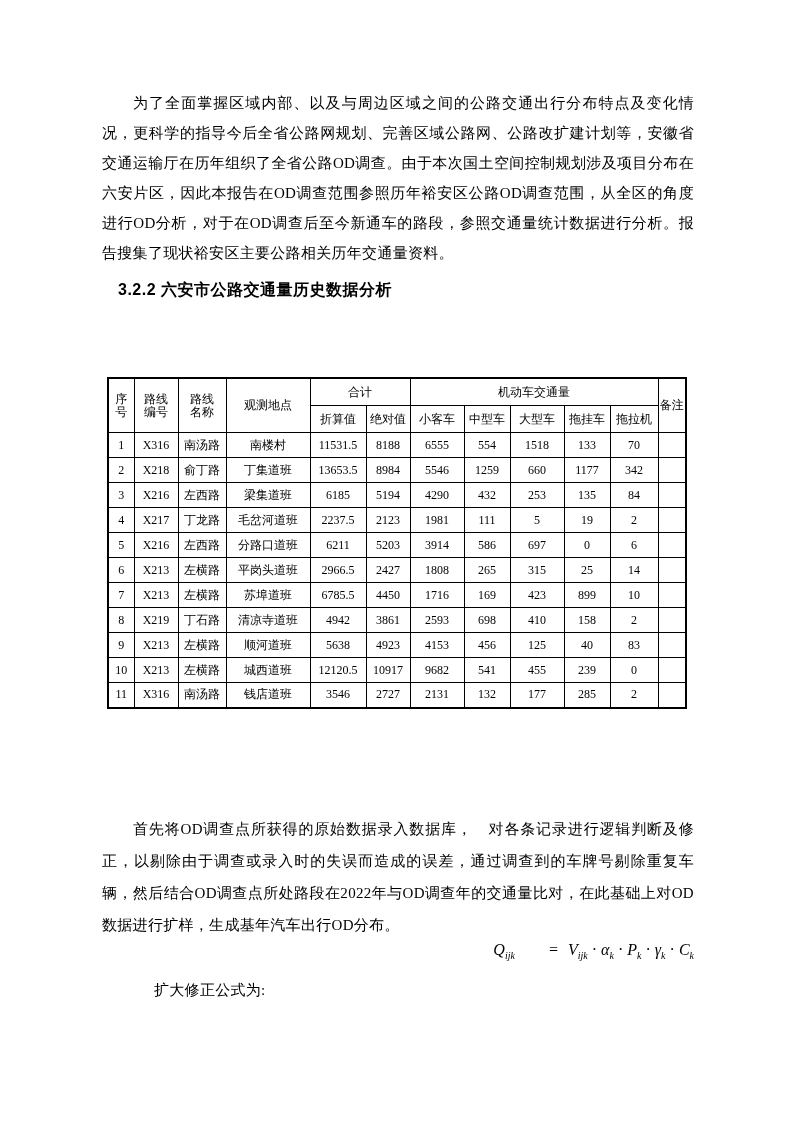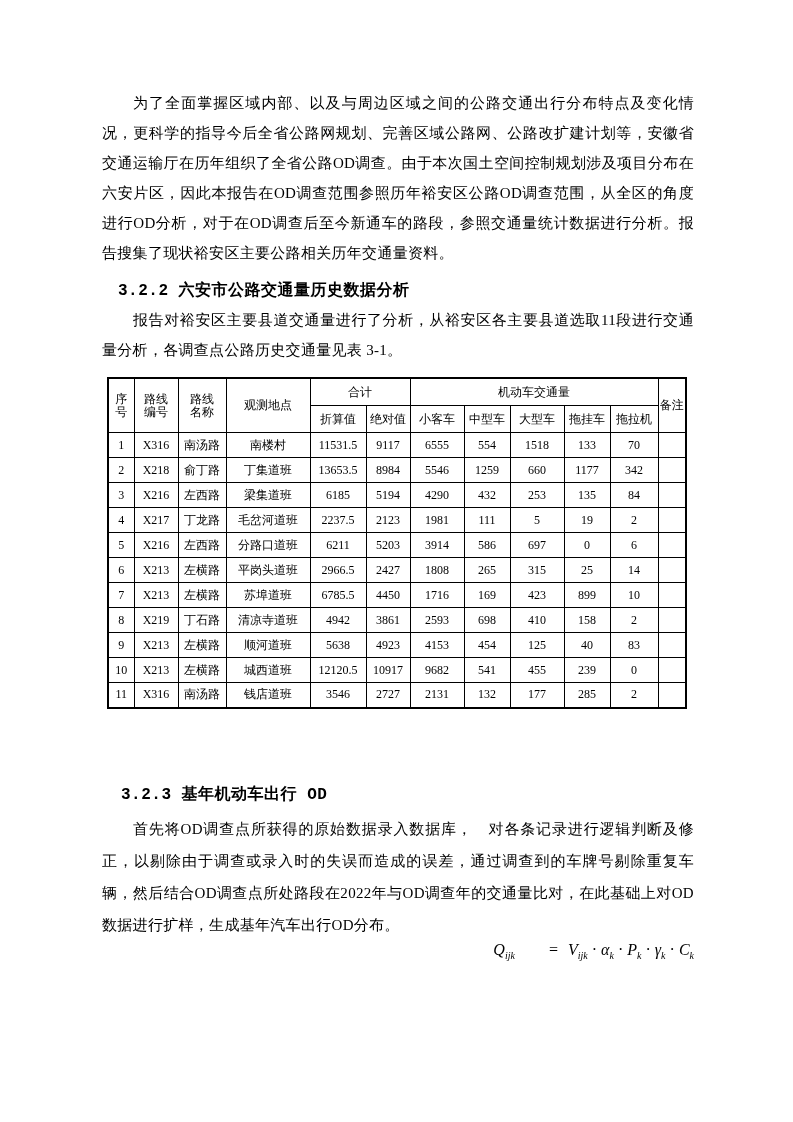--- a/index.html
+++ b/index.html
@@ -9,21 +9,21 @@
     font-family:"Liberation Serif","DejaVu Serif",serif;
   }
   .para {
     position:absolute; left:102px; width:592px; margin:0;
     font-size:15px; line-height:30px; text-align:justify;
     letter-spacing:0.3px;
   }
   .indent { text-indent:31px; }
   .heading {
     position:absolute; margin:0;
-    font-family:Liberation Mono, monospace;
+    font-family:Liberation Sans, sans-serif;
     font-size:16px; font-weight:bold; letter-spacing:0.5px;
   }
   .traffic-table {
     position:absolute; top:377px; left:107px; width:578px;
     border-collapse:collapse; table-layout:fixed;
     border:2px solid #000;
   }
   .traffic-table th, .traffic-table td {
     border:1px solid #000; padding:0;
     font-weight:normal; text-align:center; vertical-align:middle;
@@ -46,21 +46,20 @@
 </style>
 </head>
 <body>
 
 <div class="page">
 
   <p class="para indent" style="top:88px">为了全面掌握区域内部、以及与周边区域之间的公路交通出行分布特点及变化情况，更科学的指导今后全省公路网规划、完善区域公路网、公路改扩建计划等，安徽省交通运输厅在历年组织了全省公路OD调查。由于本次国土空间控制规划涉及项目分布在六安片区，因此本报告在OD调查范围参照历年裕安区公路OD调查范围，从全区的角度进行OD分析，对于在OD调查后至今新通车的路段，参照交通量统计数据进行分析。报告搜集了现状裕安区主要公路相关历年交通量资料。</p>
 
   <h3 class="heading" style="top:280px; left:118px">3.2.2 六安市公路交通量历史数据分析</h3>
 
-  <p class="para indent" style="top:305px">报告对裕安区主要县道交通量进行了分析，从裕安区各主要县道选取11段进行交通量分析，各调查点公路历史交通量见表 3-1。</p>
 
   <table class="traffic-table">
     <colgroup>
       <col style="width:26px">
         <col style="width:44px">
         <col style="width:48px">
       <col style="width:84px">
         <col style="width:56px">
         <col style="width:44px">
       <col style="width:54px">
@@ -93,21 +92,21 @@
         <th>拖拉机</th>
       </tr>
     </thead>
     <tbody>
         <tr>
           <td>1</td>
           <td>X316</td>
           <td>南汤路</td>
           <td>南楼村</td>
           <td>11531.5</td>
-          <td>9117</td>
+          <td>8188</td>
           <td>6555</td>
           <td>554</td>
           <td>1518</td>
           <td>133</td>
           <td>70</td>
           <td></td>
         </tr>
         <tr>
           <td>2</td>
           <td>X218</td>
@@ -207,21 +206,21 @@
           <td></td>
         </tr>
         <tr>
           <td>9</td>
           <td>X213</td>
           <td>左横路</td>
           <td>顺河道班</td>
           <td>5638</td>
           <td>4923</td>
           <td>4153</td>
-          <td>454</td>
+          <td>456</td>
           <td>125</td>
           <td>40</td>
           <td>83</td>
           <td></td>
         </tr>
         <tr>
           <td>10</td>
           <td>X213</td>
           <td>左横路</td>
           <td>城西道班</td>
@@ -245,24 +244,24 @@
           <td>132</td>
           <td>177</td>
           <td>285</td>
           <td>2</td>
           <td></td>
         </tr>
       </tbody>
   </table>
 
 
-  <h3 class="heading" style="top:784px; left:121px">3.2.3 基年机动车出行 OD</h3>
 
   <p class="para indent" style="top:813px; line-height:32px">首先将OD调查点所获得的原始数据录入数据库，　对各条记录进行逻辑判断及修正，以剔除由于调查或录入时的失误而造成的误差，通过调查到的车牌号剔除重复车辆，然后结合OD调查点所处路段在2022年与OD调查年的交通量比对，在此基础上对OD数据进行扩样，生成基年汽车出行OD分布。</p>
 
   <div class="formula">
     <span><span>Q</span><sub>ijk</sub></span><span class="eq">=</span><span><span>V</span><sub>ijk</sub></span><span class="dot">·</span><span><span>α</span><sub>k</sub></span><span class="dot">·</span><span><span>P</span><sub>k</sub></span><span class="dot">·</span><span><span>γ</span><sub>k</sub></span><span class="dot">·</span><span><span>C</span><sub>k</sub></span>
   </div>
 
+  <p class="para" style="top:975px; text-indent:52px">扩大修正公式为:</p>
 
   <div class="pageno">57</div>
 
 </div>
 
 </body></html>

